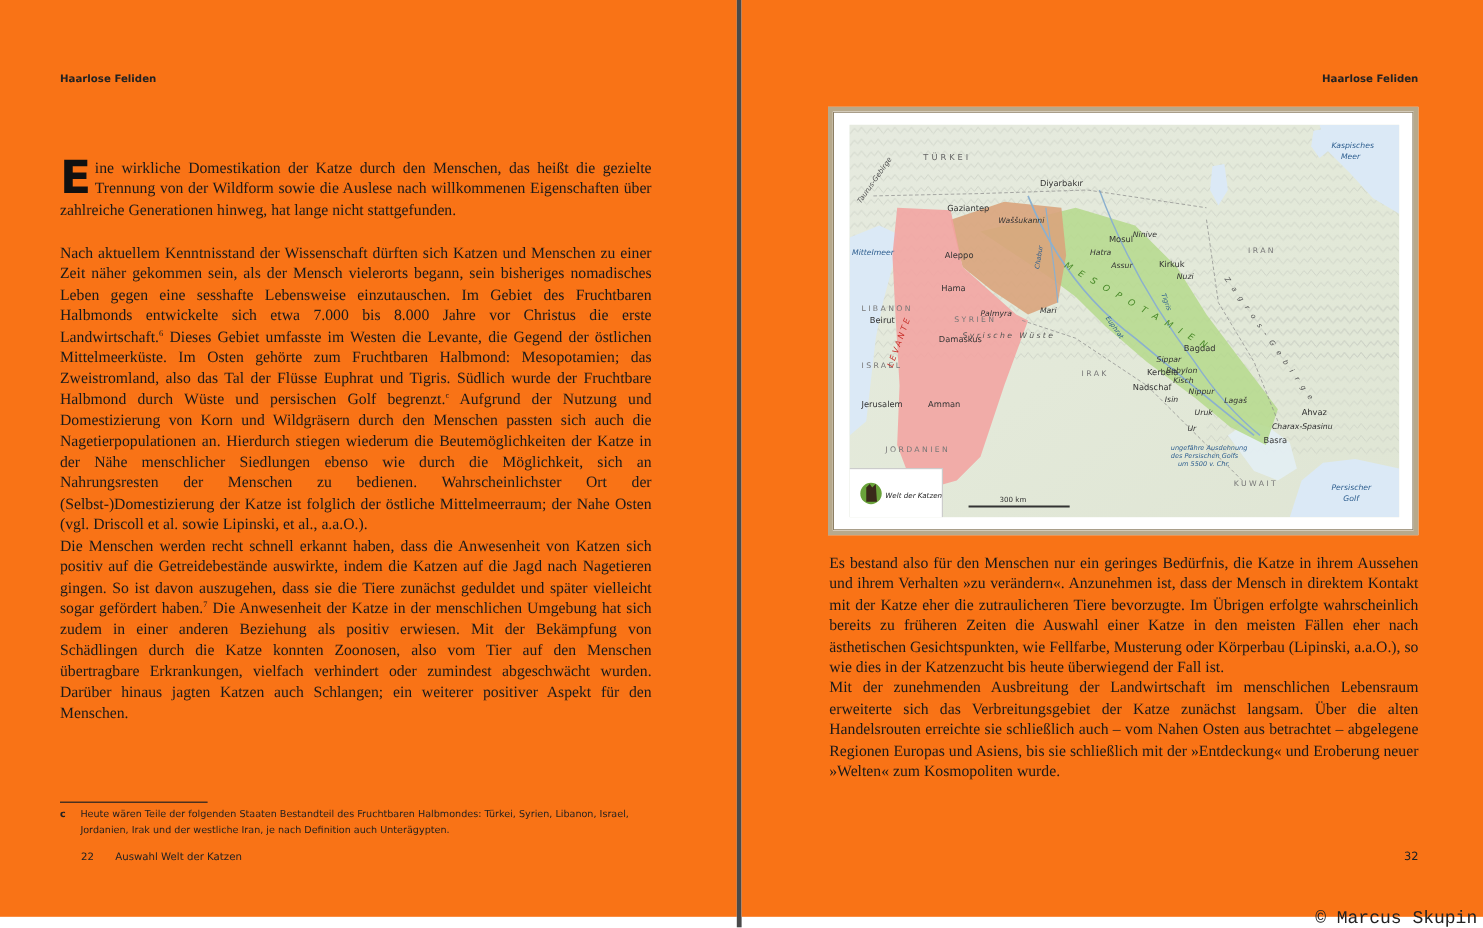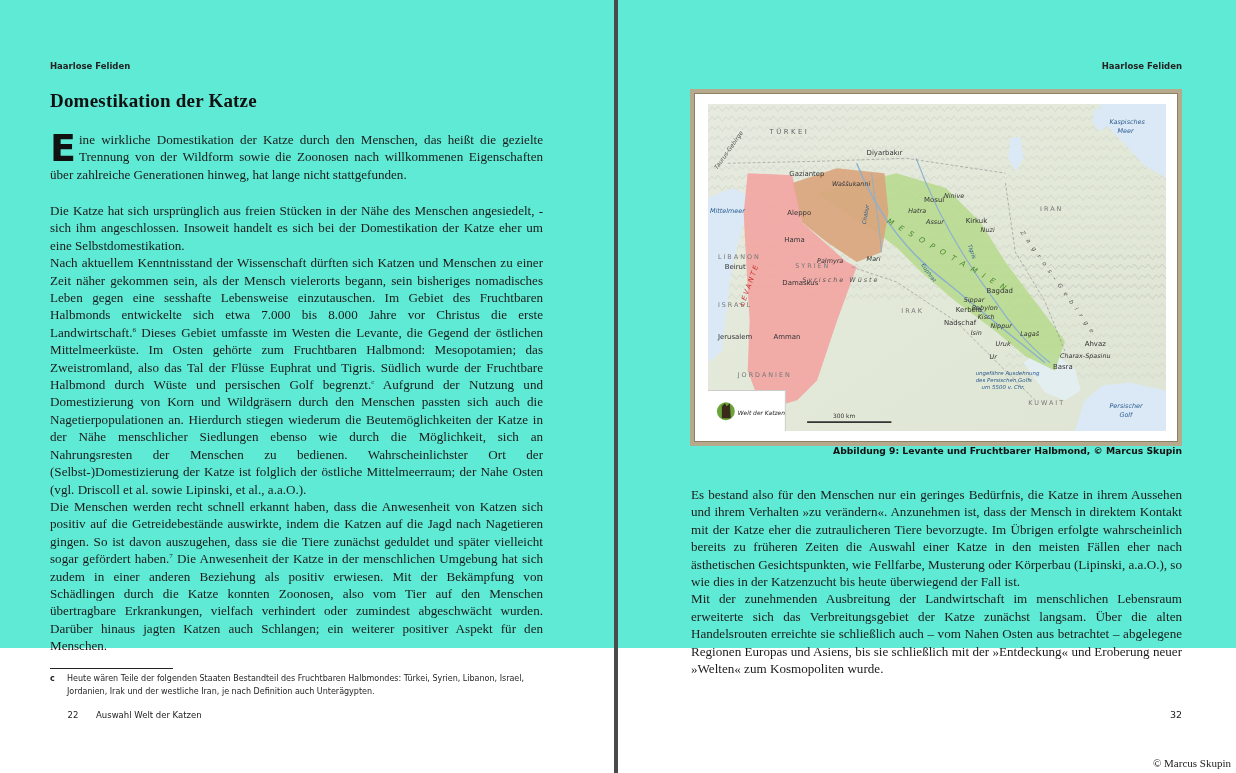--- a/index.html
+++ b/index.html
@@ -1,19 +1,19 @@
 <!DOCTYPE html>
 <html><head>
 <meta charset="utf-8">
 <style>
   * { box-sizing: border-box; margin: 0; padding: 0; }
   html, body { width: 1236px; height: 773px; background: #ffffff; overflow: hidden; }
   body { position: relative; font-family: "DejaVu Serif", "Liberation Serif", serif; color: #1a1a1a; }
 
-  .page { position: absolute; top: 0; height: 648px; background: #5eead4; }
+  .page { position: absolute; top: 0; height: 764px; background: #f97316; }
   .page-left { left: 0; width: 614px; }
   .page-right { left: 618px; width: 618px; }
   .spine { position: absolute; left: 614px; top: 0; width: 4px; height: 773px; background: #4a4a4a; }
 
   .running-head { position: absolute; top: 61px; font-family: "DejaVu Sans", "Liberation Sans", sans-serif; font-size: 8.5px; font-weight: bold; color: #222; }
   .page-left .running-head { left: 50px; }
   .page-right .running-head { right: 54px; }
 
   .chapter-title { position: absolute; left: 50px; top: 90px; font-family: "Liberation Serif", serif; font-size: 19px; font-weight: bold; color: #111; letter-spacing: 0.2px; }
 
@@ -29,46 +29,44 @@
 
   .fn-rule { position: absolute; left: 50px; top: 668px; width: 123px; height: 1px; background: #222; }
   .footnote { position: absolute; left: 50px; top: 673px; width: 500px; font-family: "DejaVu Sans", "Liberation Sans", sans-serif; font-size: 8px; line-height: 12.5px; color: #222; font-weight: bold; }
   .footnote .fn-mark { position: absolute; left: 0; top: 0; }
   .footnote .fn-text { display: block; margin-left: 17px; font-weight: normal; color: #1f1f1f; }
 
   .folio-left { position: absolute; left: 50px; top: 710px; font-family: "DejaVu Sans", "Liberation Sans", sans-serif; font-size: 8.5px; color: #222; }
   .folio-left .num { display: inline-block; width: 46px; text-align: center; }
   .folio-right { position: absolute; right: 54px; top: 709px; font-family: "DejaVu Sans", "Liberation Sans", sans-serif; font-size: 9.5px; color: #222; }
 
-  .copyright { position: absolute; right: 5px; top: 757px; font-family: Liberation Serif, serif; font-size: 11px; color: #222; }
+  .copyright { position: absolute; right: 5px; top: 757px; font-family: Liberation Mono, monospace; font-size: 15px; color: #222; }
 
   
   .map-frame { position: absolute; left: 72px; top: 89px; width: 492px; height: 357px; background: #fff; border: 4px solid #b7a98c; box-shadow: inset 0 0 0 1px #8d7f64; }
   .map-inner { position: absolute; left: 14px; top: 11px; right: 12px; bottom: 11px; overflow: hidden; background: #dfe6d8; }
   .map-inner svg { display: block; width: 100%; height: 100%; }
   .caption { position: absolute; right: 54px; top: 445px; font-family: "DejaVu Sans", "Liberation Sans", sans-serif; font-size: 9.2px; font-weight: bold; color: #111; }
 
-  .right-text { top: 486px; }
+  .right-text { top: 460px; }
   .right-text p { margin: 0; }
 
   .lbl { font-family: "DejaVu Sans", "Liberation Sans", sans-serif; }
 </style>
 </head>
 <body>
 
 <div class="page page-left">
   <div class="running-head">Haarlose Feliden</div>
-  <h1 class="chapter-title">Domestikation der Katze</h1>
 
   <div class="body-text lead">
-    <span class="dropcap">E</span><span>ine wirkliche Domestikation der Katze durch den Menschen, das heißt die geziel­te Trennung von der Wildform sowie die Zoonosen nach willkommenen Eigen­schaften über zahlreiche Generationen hinweg, hat lange nicht stattgefunden.</span>
+    <span class="dropcap">E</span><span>ine wirkliche Domestikation der Katze durch den Menschen, das heißt die geziel­te Trennung von der Wildform sowie die Auslese nach willkommenen Eigen­schaften über zahlreiche Generationen hinweg, hat lange nicht stattgefunden.</span>
   </div>
 
   <div class="body-text para-block">
-    <p>Die Katze hat sich ursprünglich aus freien Stücken in der Nähe des Menschen ange­siedelt, - sich ihm angeschlossen. Insoweit handelt es sich bei der Domestikation der Katze eher um eine Selbstdomestikation.</p>
     <p><span>Nach aktuellem Kenntnisstand der Wissenschaft dürften sich Katzen und Menschen zu einer Zeit näher gekommen sein, als der Mensch vielerorts begann, sein bisheriges nomadisches Leben gegen eine sesshafte Lebensweise einzutauschen. Im Gebiet des Fruchtbaren Halbmonds entwickelte sich etwa 7.000 bis 8.000 Jahre vor Christus die erste Landwirtschaft.</span><sup>6</sup><span> Dieses Gebiet umfasste im Westen die Levante, die Gegend der östlichen Mittelmeerküste. Im Osten gehörte zum Fruchtbaren Halbmond: Mesopota­mien; das Zweistromland, also das Tal der Flüsse Euphrat und Tigris. Südlich wurde der Fruchtbare Halbmond durch Wüste und persischen Golf begrenzt.</span><sup>c</sup><span> Aufgrund der Nutzung und Domestizierung von Korn und Wildgräsern durch den Menschen pass­ten sich auch die Nagetierpopulationen an. Hierdurch stiegen wiederum die Beu­temöglichkeiten der Katze in der Nähe menschlicher Siedlungen ebenso wie durch die Möglichkeit, sich an Nahrungsresten der Menschen zu bedienen. Wahrschein­lichster Ort der (Selbst-)Domestizierung der Katze ist folglich der östliche Mittelmeer­raum; der Nahe Osten (vgl. Driscoll et al. sowie Lipinski, et al., a.a.O.).</span></p>
     <p><span>Die Menschen werden recht schnell erkannt haben, dass die Anwesenheit von Katzen sich positiv auf die Getreidebestände auswirkte, indem die Katzen auf die Jagd nach Nagetieren gingen. So ist davon auszugehen, dass sie die Tiere zunächst geduldet und später vielleicht sogar gefördert haben.</span><sup>7</sup><span> Die Anwesenheit der Katze in der menschlichen Umgebung hat sich zudem in einer anderen Beziehung als positiv er­wiesen. Mit der Bekämpfung von Schädlingen durch die Katze konnten Zoonosen, also vom Tier auf den Menschen übertragbare Erkrankungen, vielfach verhindert oder zumindest abgeschwächt wurden. Darüber hinaus jagten Katzen auch Schlan­gen; ein weiterer positiver Aspekt für den Menschen.</span></p>
   </div>
 
   <div class="fn-rule"></div>
   <div class="footnote">
     <span class="fn-mark">c</span>
     <span class="fn-text">Heute wären Teile der folgenden Staaten Bestandteil des Fruchtbaren Halbmondes: Türkei, Syrien, Libanon, Is­rael, Jordanien, Irak und der westliche Iran, je nach Definition auch Unterägypten.</span>
   </div>
 
@@ -199,21 +197,20 @@
         </g>
         <g class="lbl" font-size="6" fill="#555" font-style="italic">
           <text x="6" y="60" transform="rotate(-55 14 60)">Taurus-Gebirge</text>
           <text x="315" y="130" transform="rotate(55 315 130)" letter-spacing="6">Zagros-Gebirge</text>
         </g>
         <text class="lbl" x="126" y="318" font-size="6" fill="#333">300 km</text>
         <text class="lbl" x="30" y="315" font-size="6" fill="#222" font-style="italic">Welt der Katzen</text>
       </svg>
     </div>
   </div>
-  <div class="caption">Abbildung 9: Levante und Fruchtbarer Halbmond, © Marcus Skupin</div>
 
   <div class="body-text right-text">
     <p>Es bestand also für den Menschen nur ein geringes Bedürfnis, die Katze in ihrem Aussehen und ihrem Verhalten »zu verändern«. Anzunehmen ist, dass der Mensch in direktem Kontakt mit der Katze eher die zutraulicheren Tiere bevorzugte. Im Übri­gen erfolgte wahrscheinlich bereits zu früheren Zeiten die Auswahl einer Katze in den meisten Fällen eher nach ästhetischen Gesichtspunkten, wie Fellfarbe, Musterung oder Körperbau (Lipinski, a.a.O.), so wie dies in der Katzenzucht bis heute überwie­gend der Fall ist.</p>
     <p>Mit der zunehmenden Ausbreitung der Landwirtschaft im menschlichen Lebens­raum erweiterte sich das Verbreitungsgebiet der Katze zunächst langsam. Über die alten Handelsrouten erreichte sie schließlich auch – vom Nahen Osten aus betrachtet – abgelegene Regionen Europas und Asiens, bis sie schließlich mit der »Entdeckung« und Eroberung neuer »Welten« zum Kosmopoliten wurde.</p>
   </div>
 
   <div class="folio-right">32</div>
 </div>
 
 <div class="copyright">© Marcus Skupin</div>

